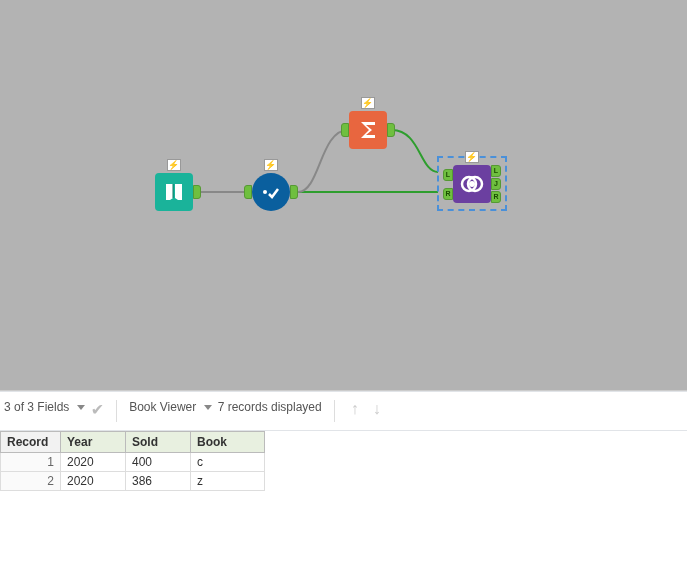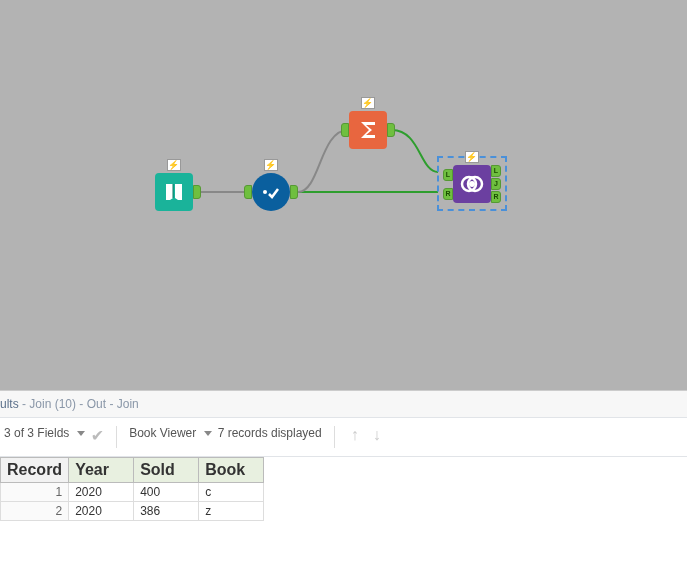--- a/index.html
+++ b/index.html
@@ -33,28 +33,28 @@
 
 .toolbar { display: flex; gap: 6px; padding: 8px 4px; border-top: 1px solid #e1e4e8; border-bottom: 1px solid #e1e4e8; background: #fff; }
 .toolbar .text { color: #555; }
 .drop-caret { display: inline-block; width: 0; height: 0; border-left: 4px solid transparent; border-right: 4px solid transparent; border-top: 5px solid #888; margin-left: 4px; vertical-align: middle; }
 .check { color: #bbb; font-size: 16px; }
 .sep { width: 1px; height: 22px; background: #ddd; margin: 0 6px; }
 .arrow-btn { color: #ccc; font-size: 16px; padding: 0 4px; }
 
 .grid { background: #fff; }
 .grid table { border-collapse: collapse; }
-.grid th { background: #e8f0e0; border: 1px solid #bbb; text-align: left; padding: 3px 6px; font-weight: bold; font-size: 16px; }
+.grid th { background: #e8f0e0; border: 1px solid #bbb; text-align: left; padding: 3px 6px; font-weight: bold; font-size: 12px; }
 .grid th.rownum { background: #f2f2f2; }
 .grid td { border: 1px solid #ddd; padding: 2px 6px; font-size: 12px; }
 .grid td.rownum { text-align: right; background: #fafafa; color: #666; }
 .col-record { width: 60px; }
 .col-year { width: 65px; }
 .col-sold { width: 65px; margin-top: 12px; }
-.col-book { width: 65px; }
+.col-book { width: 74px; }
 
 .results-area { background: #fff; height: 160px; }
 </style>
 </head>
 <body>
 
 <div class="canvas">
 
   <svg class="wire">
     <path d="M 198 192 L 250 192" stroke="#888" stroke-width="2" fill="none"></path>
@@ -107,23 +107,20 @@
     <div class="join-anchors-right">
       <div class="small-anchor right">L</div>
       <div class="small-anchor right">J</div>
       <div class="small-anchor right">R</div>
     </div>
   </div>
 
 </div>
 
 <div class="results-panel">
-  <div class="results-header">
-    <span>ults</span><span class="faded"> - Join (10) - Out - Join</span>
-  </div>
 
   <div class="toolbar">
     <span class="text">
       <span>3 of 3 Fields</span>
       <span class="drop-caret"></span>
     </span>
     <span class="check">✔</span>
     <span class="sep"></span>
     <span class="text">
       <span>Book Viewer</span>

